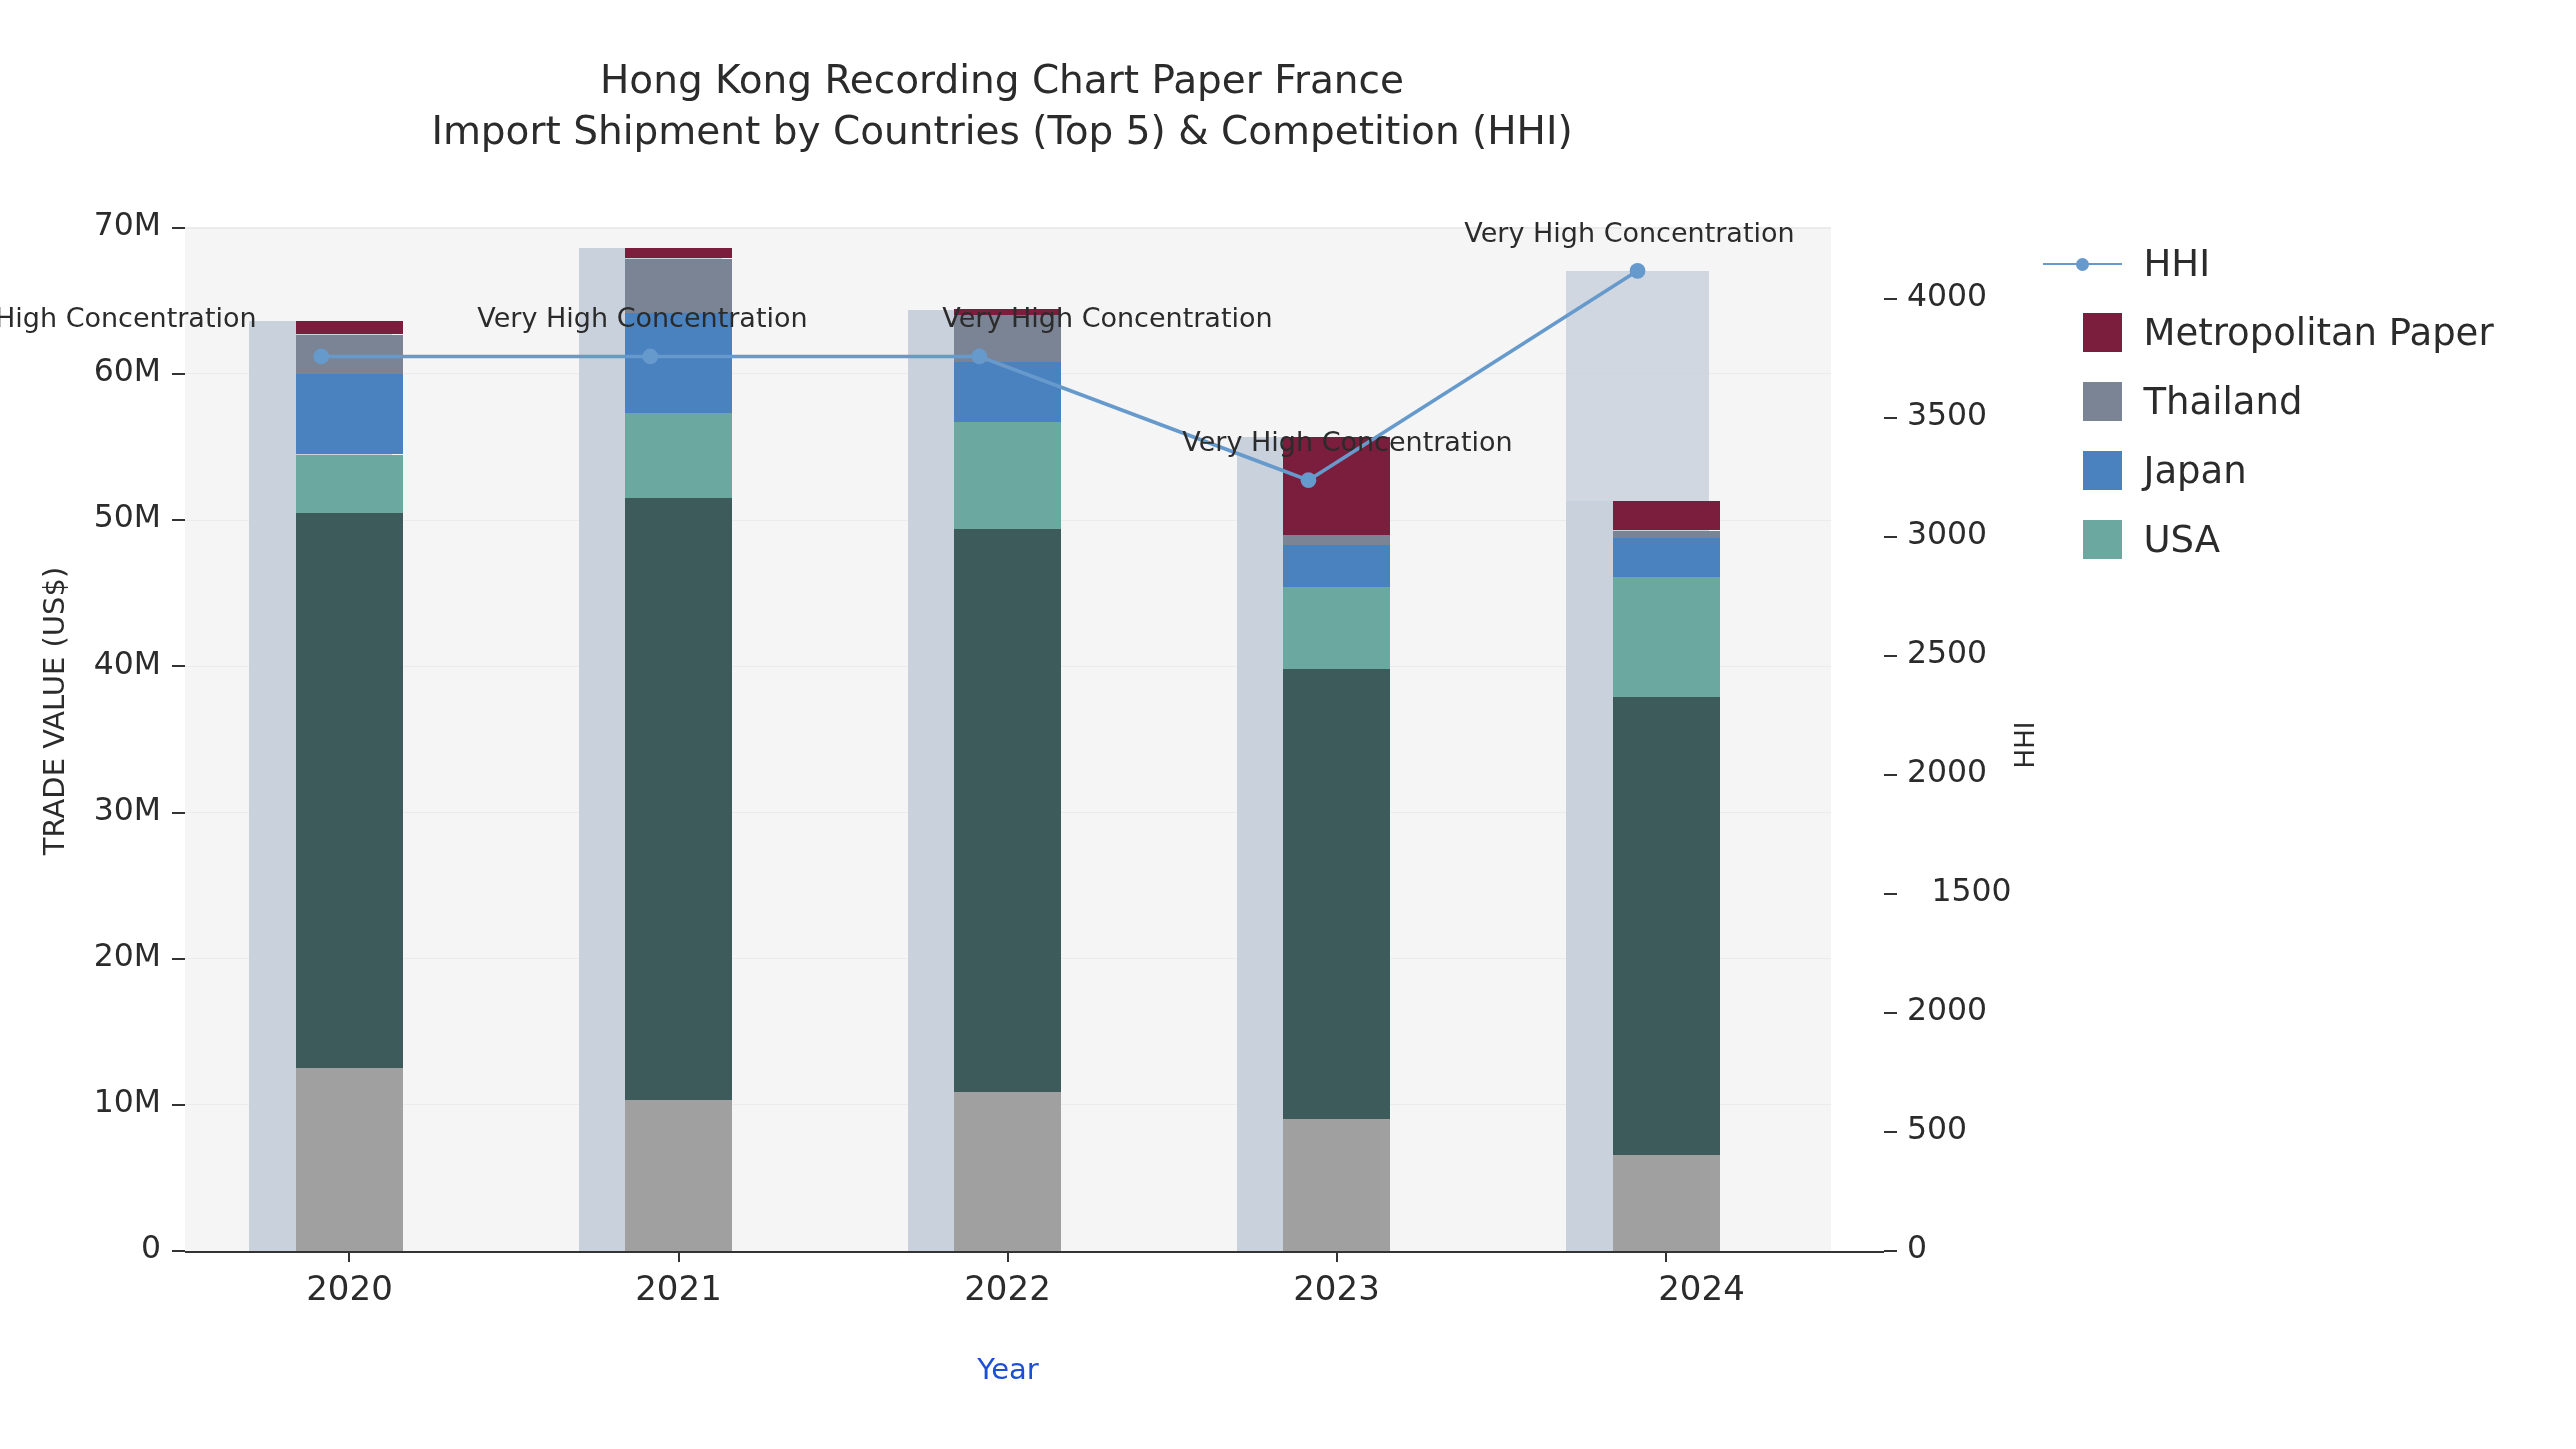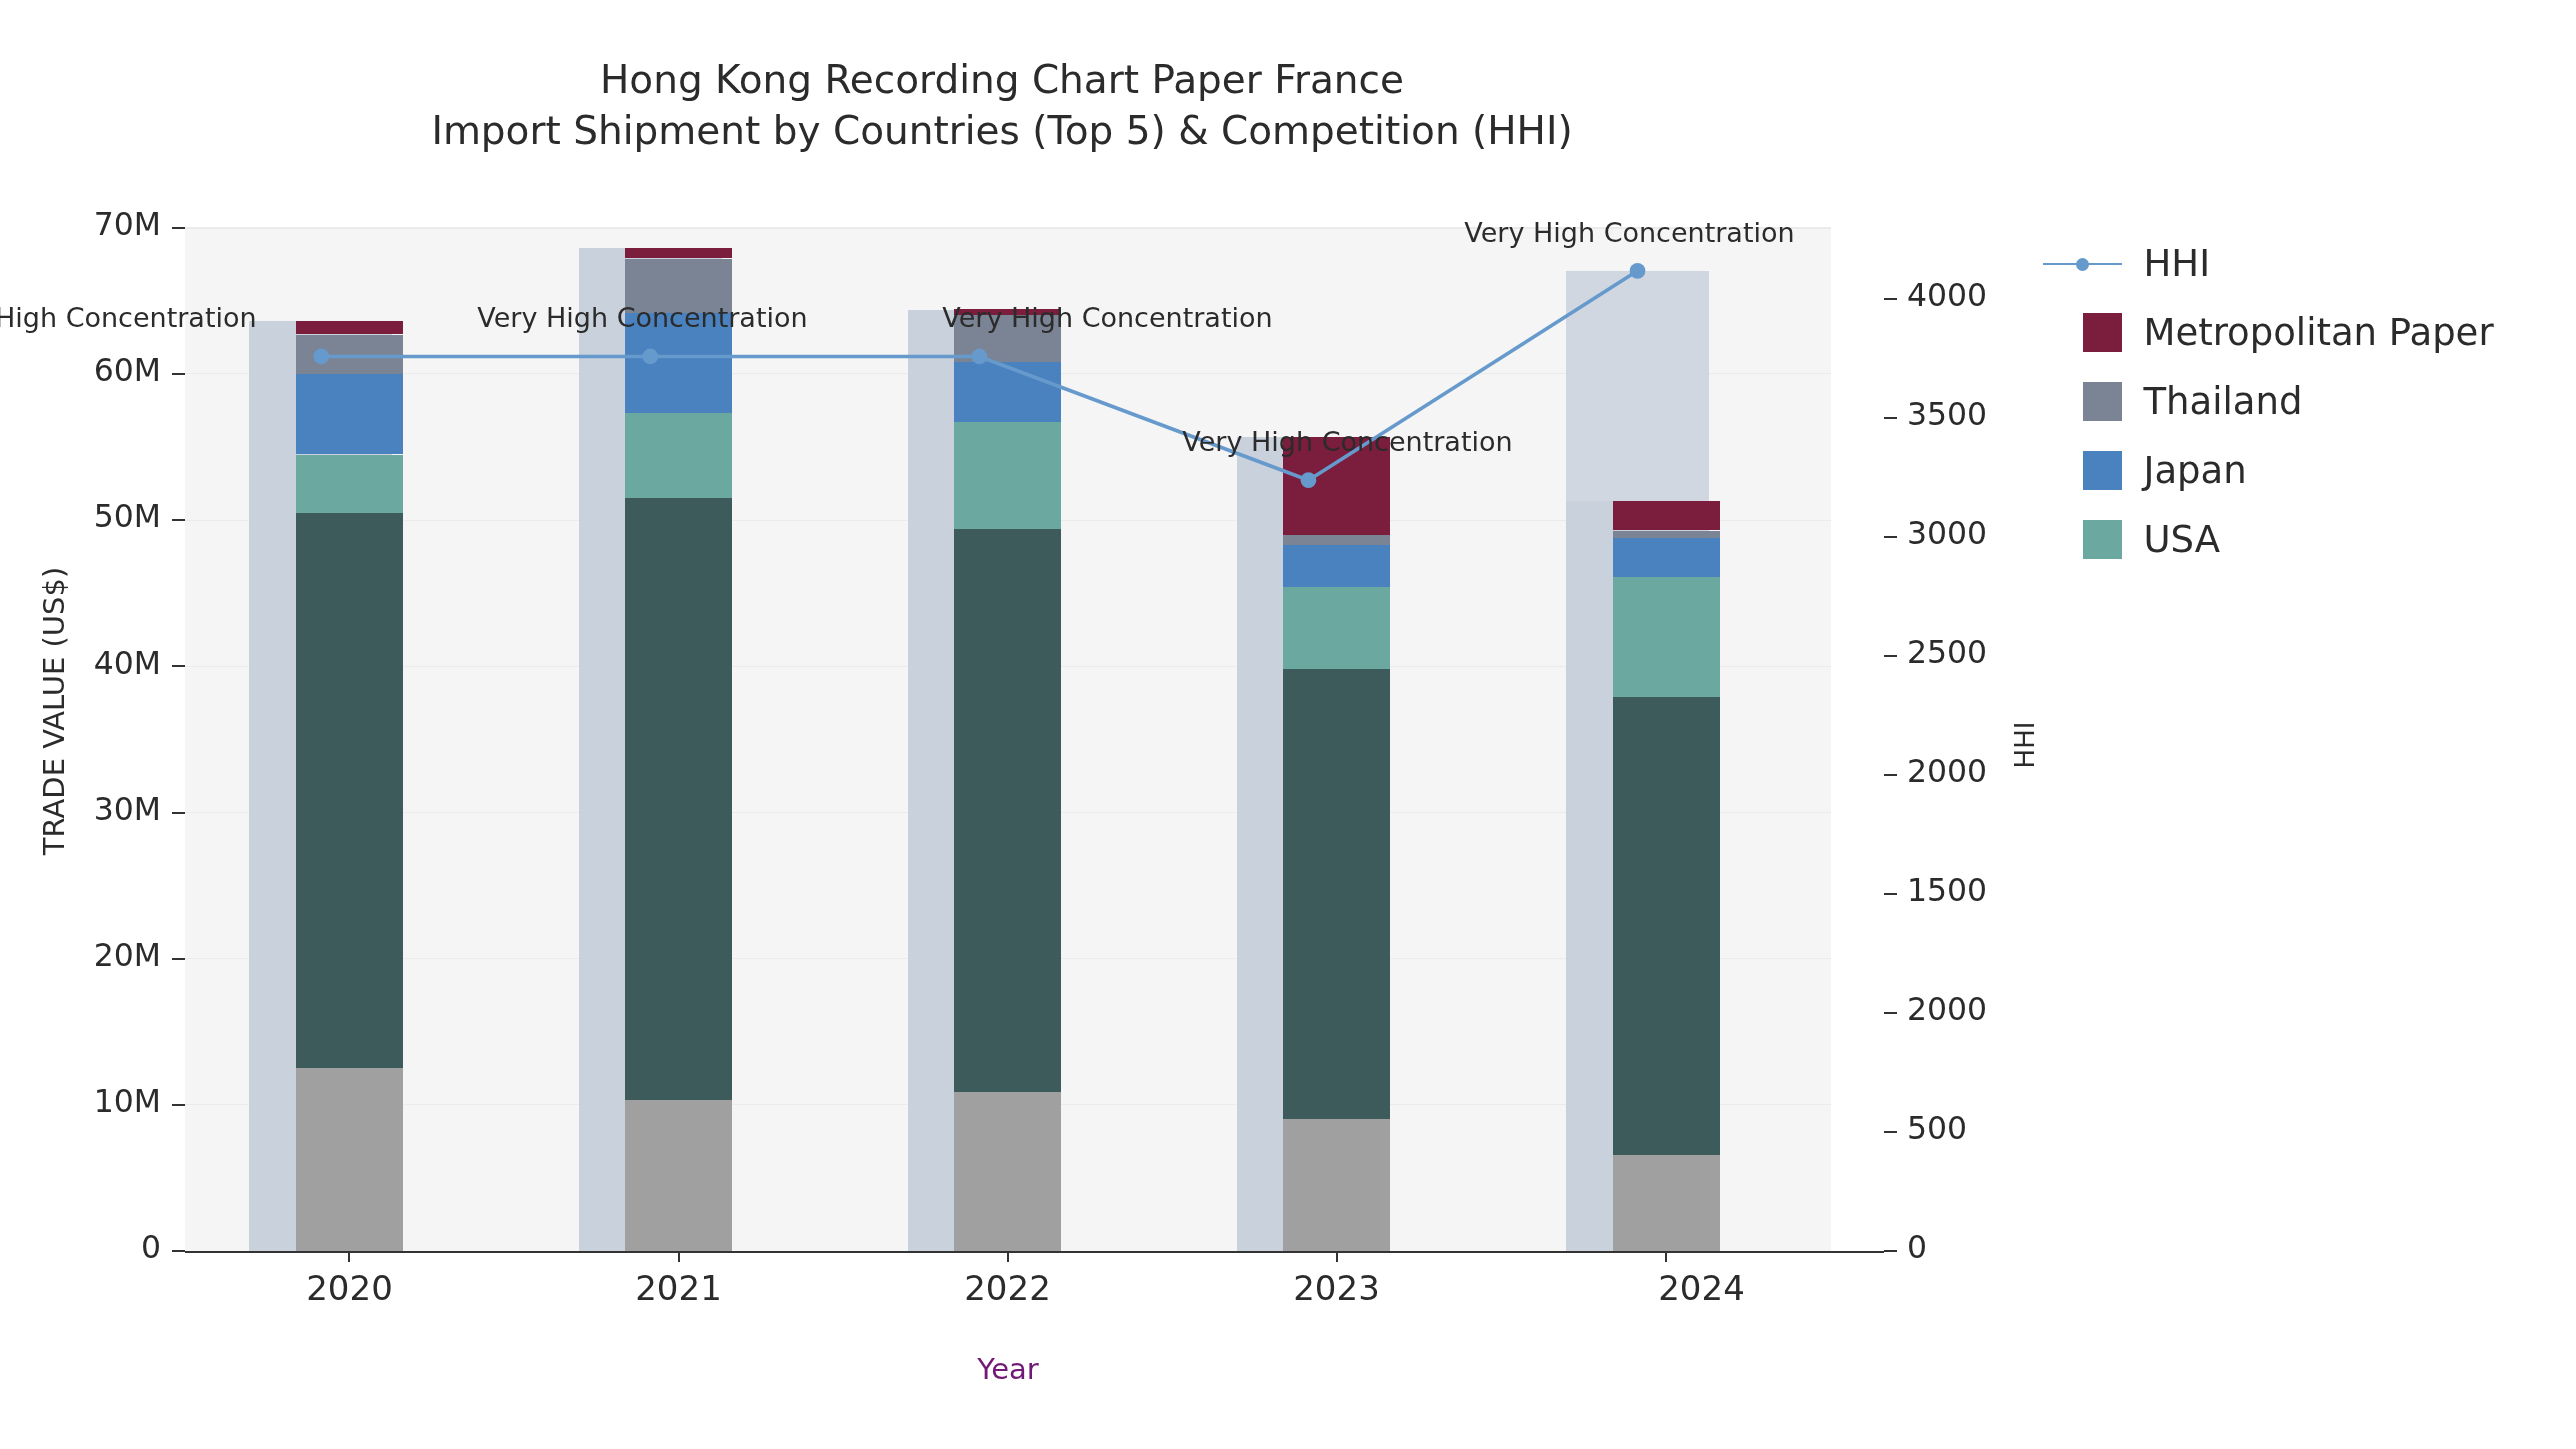--- a/index.html
+++ b/index.html
@@ -130,21 +130,21 @@
     color: #2b2b2b;
     transform: rotate(-90deg);
   }
   #xlabel {
     position: absolute;
     left: 185px;
     top: 1352px;
     width: 1646px;
     text-align: center;
     font-size: 29px;
-    color: #701a75;
+    color: #1d4ed8;
   }
 
   
   .bar-group {
     position: absolute;
     bottom: 0;
   }
   .seg {
     position: absolute;
     left: 0;
@@ -353,21 +353,21 @@
     <div class="ytick-left-wrap" style="top: 352px;">60M</div>
     <div class="axis-tick-yl" style="top: 227px;"></div>
     <div class="ytick-left-wrap" style="top: 206px;">70M</div>
     <div class="axis-tick-yr" style="top: 1250px;"></div>
     <div class="ytick-right-wrap" style="top: 1229px;">0</div>
     <div class="axis-tick-yr" style="top: 1131px;"></div>
     <div class="ytick-right-wrap" style="top: 1110px;">500</div>
     <div class="axis-tick-yr" style="top: 1012px;"></div>
     <div class="ytick-right-wrap" style="top: 991px;">2000</div>
     <div class="axis-tick-yr" style="top: 893px;"></div>
-    <div class="ytick-right-wrap" style="top: 872px;">1500</div>
+    <div class="ytick-right-wrap" style="top: 872px; text-align: center;">1500</div>
     <div class="axis-tick-yr" style="top: 774px;"></div>
     <div class="ytick-right-wrap" style="top: 753px;">2000</div>
     <div class="axis-tick-yr" style="top: 655px;"></div>
     <div class="ytick-right-wrap" style="top: 634px;">2500</div>
     <div class="axis-tick-yr" style="top: 536px;"></div>
     <div class="ytick-right-wrap" style="top: 515px;">3000</div>
     <div class="axis-tick-yr" style="top: 417px;"></div>
     <div class="ytick-right-wrap" style="top: 396px;">3500</div>
     <div class="axis-tick-yr" style="top: 298px;"></div>
     <div class="ytick-right-wrap" style="top: 277px;">4000</div>

